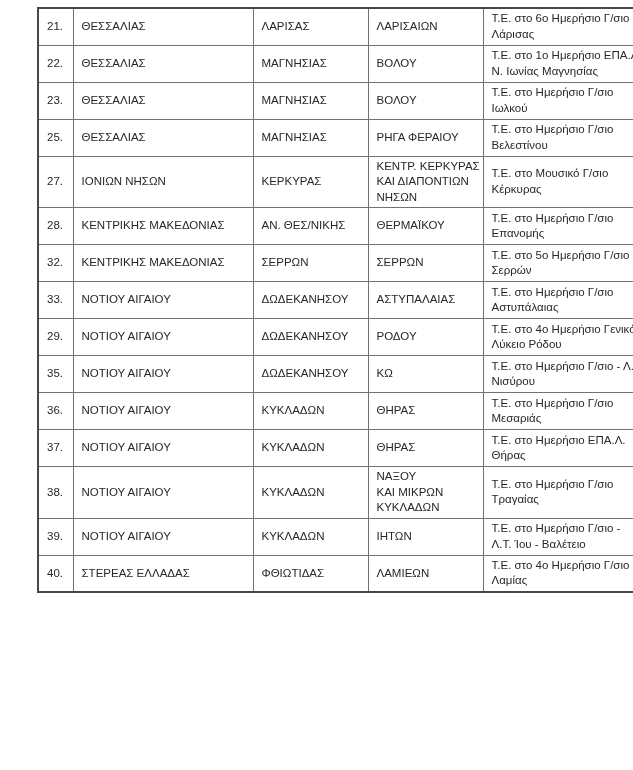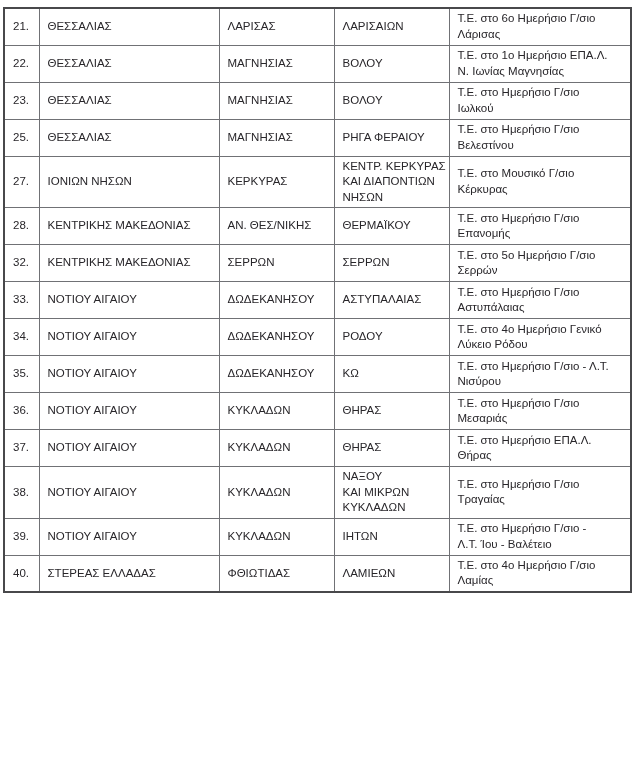--- a/index.html
+++ b/index.html
@@ -11,20 +11,21 @@
     height: 770px;
     background: #ffffff;
     font-family: "Liberation Sans", sans-serif;
     position: relative;
     overflow: hidden;
   }
   .page {
     position: absolute;
     inset: 0;
     background: #ffffff;
+    margin-left: 34px;
   }
   table.doc-table {
     position: absolute;
     left: 3px;
     top: 7px;
     width: 627px;
     border-collapse: collapse;
     table-layout: fixed;
     border: 2px solid #48484b;
   }
@@ -120,21 +121,21 @@
         </tr>
         <tr>
           <td class="c-num">33.</td>
           <td class="c-region">ΝΟΤΙΟΥ ΑΙΓΑΙΟΥ</td>
           <td class="c-prefecture">ΔΩΔΕΚΑΝΗΣΟΥ</td>
           <td class="c-municipality">ΑΣΤΥΠΑΛΑΙΑΣ</td>
           <td class="c-school">Τ.Ε. στο Ημερήσιο Γ/σιο
 Αστυπάλαιας</td>
         </tr>
         <tr>
-          <td class="c-num">34.</td>
+          <td class="c-num">29.</td>
           <td class="c-region">ΝΟΤΙΟΥ ΑΙΓΑΙΟΥ</td>
           <td class="c-prefecture">ΔΩΔΕΚΑΝΗΣΟΥ</td>
           <td class="c-municipality">ΡΟΔΟΥ</td>
           <td class="c-school">Τ.Ε. στο 4ο Ημερήσιο Γενικό
 Λύκειο Ρόδου</td>
         </tr>
         <tr>
           <td class="c-num">35.</td>
           <td class="c-region">ΝΟΤΙΟΥ ΑΙΓΑΙΟΥ</td>
           <td class="c-prefecture">ΔΩΔΕΚΑΝΗΣΟΥ</td>

